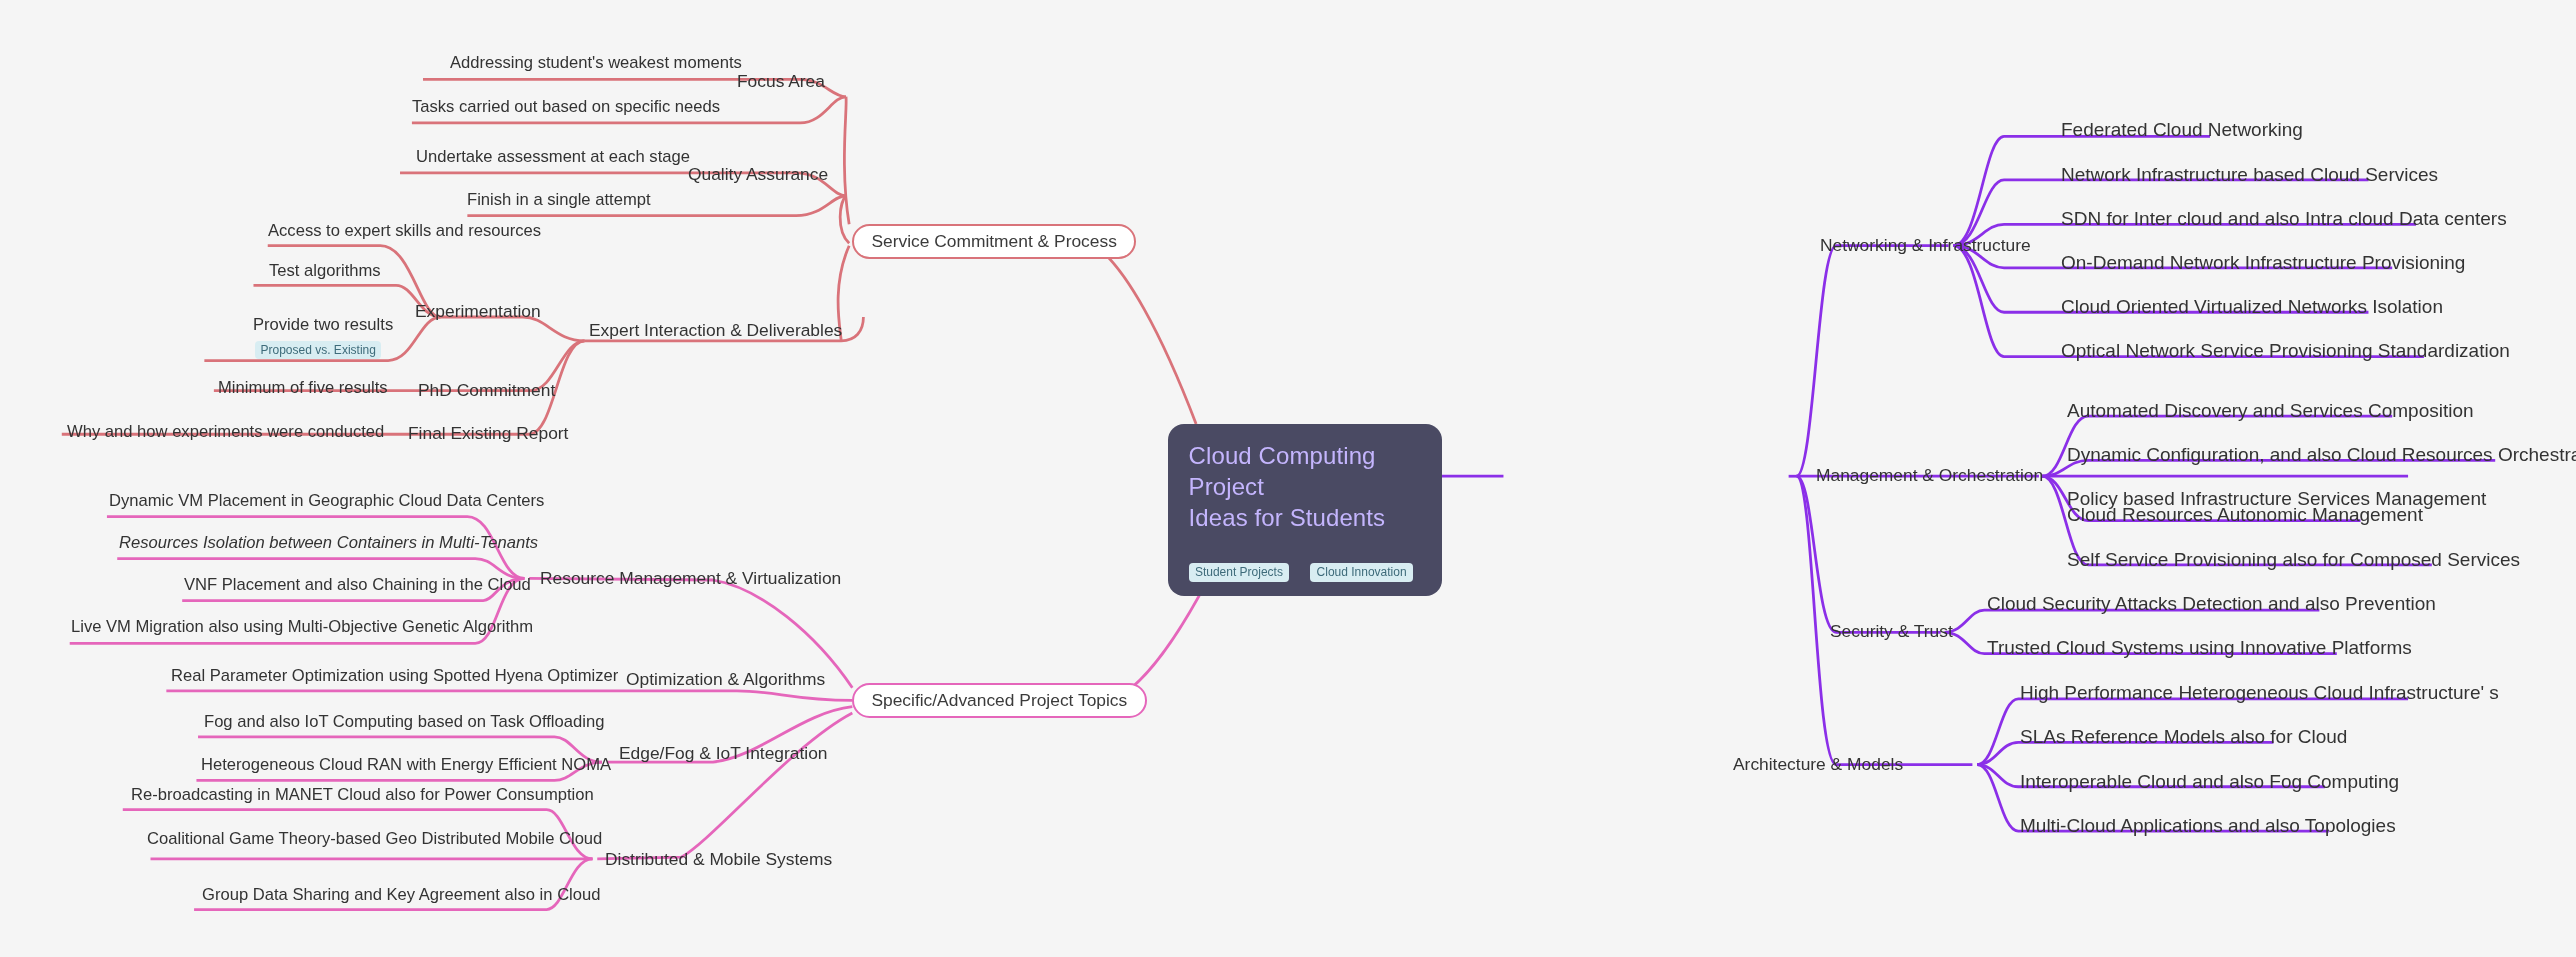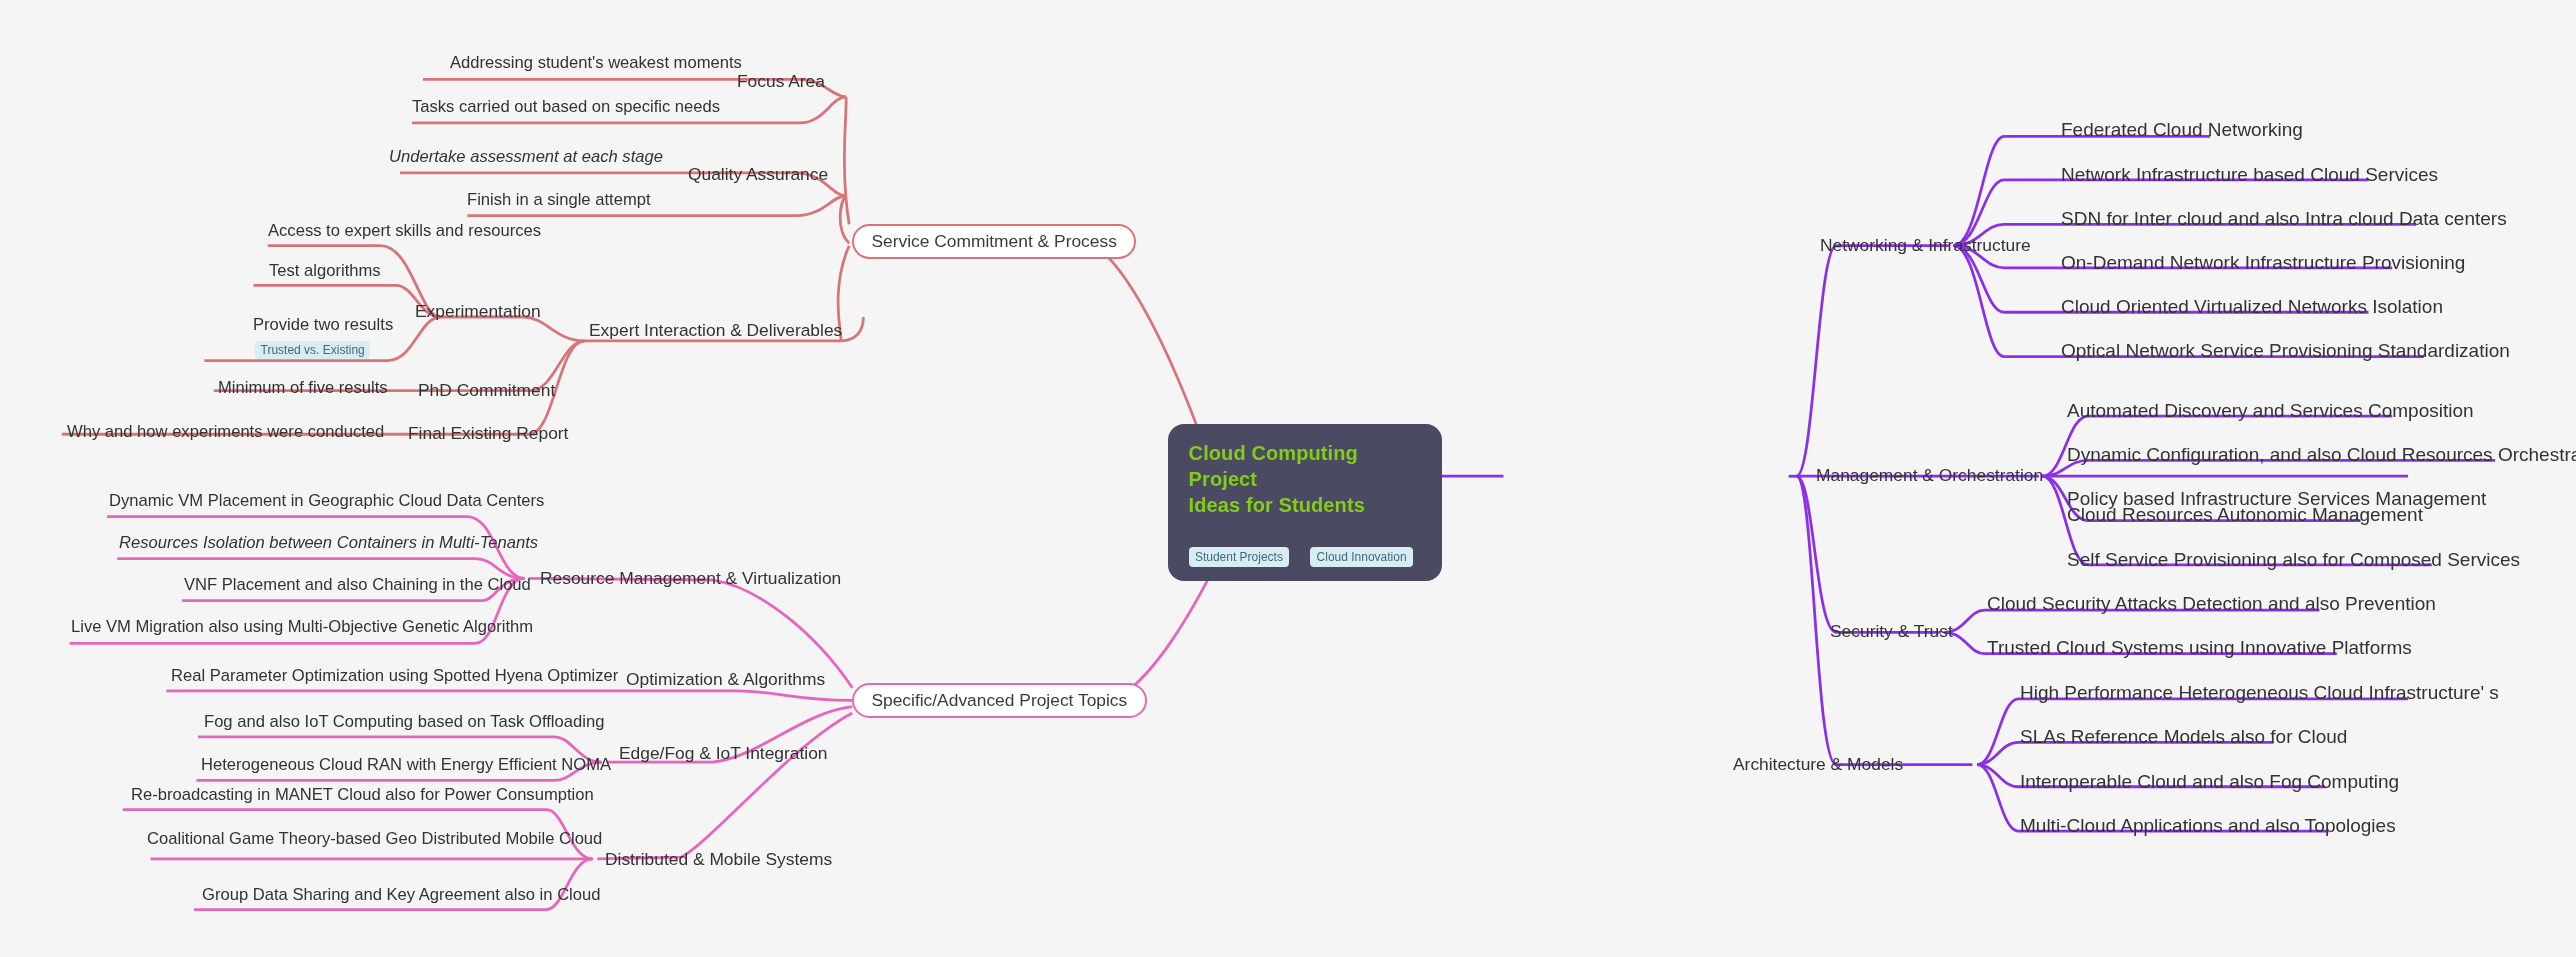--- a/index.html
+++ b/index.html
@@ -26,24 +26,24 @@
   
   .root-node {
     position: absolute;
     box-sizing: border-box;
     background: #4a4a63;
     border-radius: 16px;
     padding: 17.4px 20.6px 14.3px 20.6px;
     color: #ffffff;
   }
   .root-title {
-    font-size: 20px;
+    font-size: 24px;
     line-height: 1.28;
-    font-weight: 700;
-    color: #84cc16;
+    font-weight: 400;
+    color: #c4b5fd;
     letter-spacing: 0.1px;
     white-space: pre-line;
   }
   .root-badges {
     margin-top: 29px;
     display: flex;
     gap: 21px;
   }
   .root-badge {
     background: #d8edf2;
@@ -198,28 +198,28 @@
   </div>
 
 
   <div class="label" style="left:589px; top:322px;">Expert Interaction &amp; Deliverables</div>
 
   <div class="label" style="left:737px; top:73px;">Focus Area</div>
   <div class="leaf" style="left:423px; top:55px;margin-left:27px;">Addressing student's weakest moments</div>
   <div class="leaf" style="left:412px; top:99px;">Tasks carried out based on specific needs</div>
 
   <div class="label" style="left:688px; top:166px;">Quality Assurance</div>
-  <div class="leaf" style="left:389px; top:149px;font-style:italic;">Undertake assessment at each stage</div>
+  <div class="leaf" style="left:416px; top:149px;">Undertake assessment at each stage</div>
   <div class="leaf" style="left:467px; top:192px;">Finish in a single attempt</div>
 
   <div class="label" style="left:415px; top:303px;">Experimentation</div>
   <div class="leaf" style="left:268px; top:223px;">Access to expert skills and resources</div>
   <div class="leaf" style="left:269px; top:263px;">Test algorithms</div>
   <div class="leaf" style="left:253px; top:317px;">Provide two results</div>
-  <div class="tag" style="left:255px; top:341px;">Trusted vs. Existing</div>
+  <div class="tag" style="left:255px; top:341px;">Proposed vs. Existing</div>
 
   <div class="label" style="left:418px; top:382px;">PhD Commitment</div>
   <div class="leaf" style="left:218px; top:380px;">Minimum of five results</div>
 
   <div class="label" style="left:408px; top:425px;">Final Existing Report</div>
   <div class="leaf" style="left:67px; top:424px;">Why and how experiments were conducted</div>
 
   <div class="label" style="left:540px; top:570px;">Resource Management &amp; Virtualization</div>
   <div class="leaf" style="left:109px; top:493px;">Dynamic VM Placement in Geographic Cloud Data Centers</div>
   <div class="leaf" style="left:119px; top:535px;font-style:italic;">Resources Isolation between Containers in Multi-Tenants</div>

